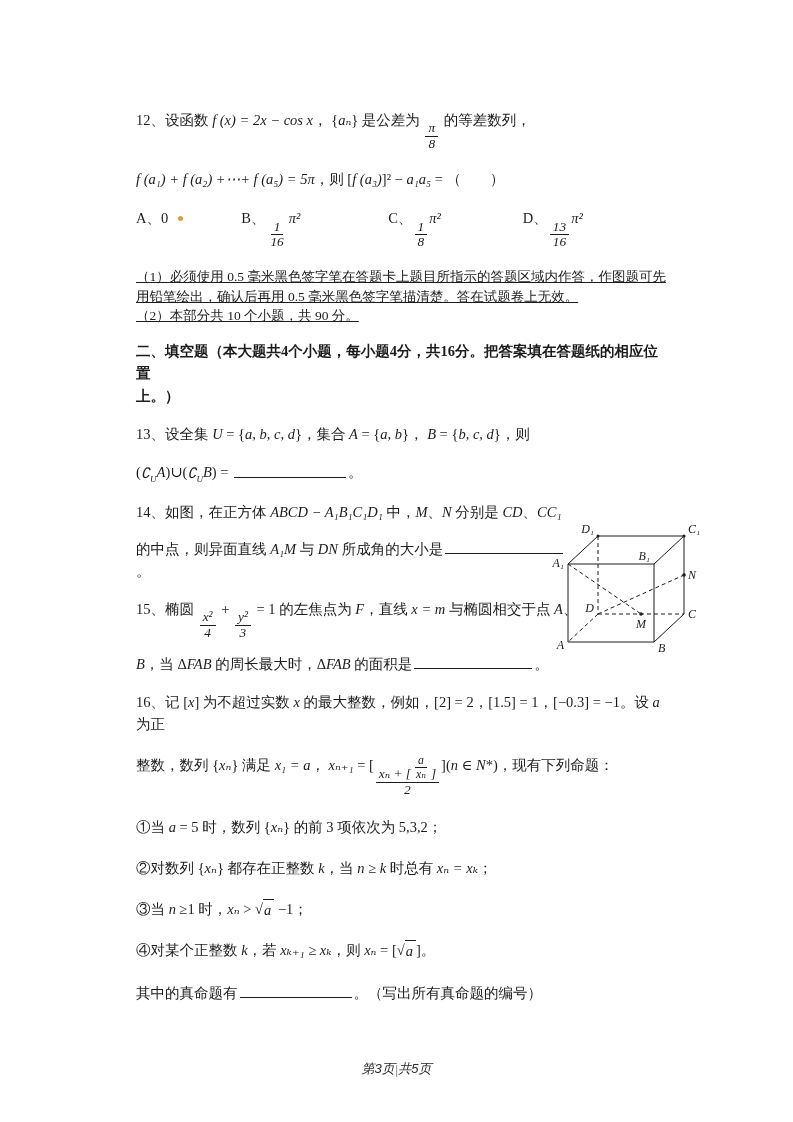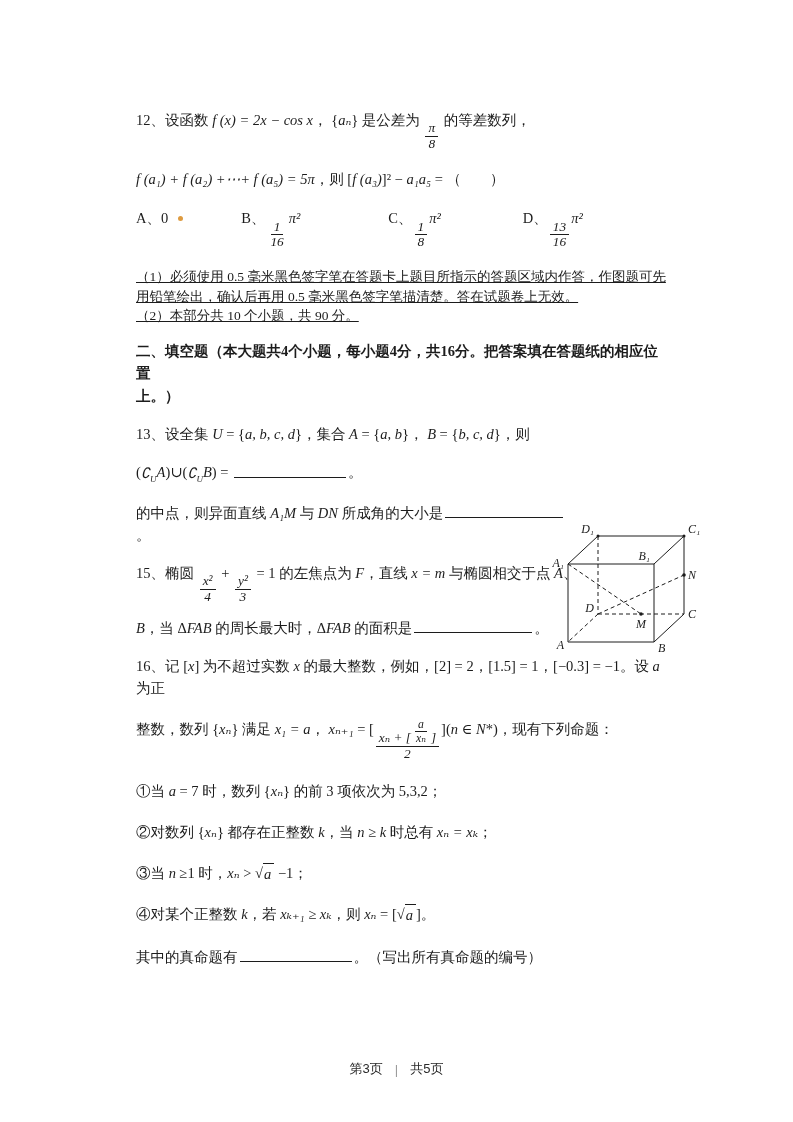--- a/index.html
+++ b/index.html
@@ -57,23 +57,24 @@
   .figure .hidden-edge { stroke-dasharray:4 3; }
   .figure text {
     font-family:"Liberation Serif","DejaVu Serif",serif;
     font-size:12px; font-style:italic; fill:#1c1c1c;
   }
   .figure circle { fill:#1c1c1c; stroke:none; }
 
   
   .footer {
     position:absolute; left:0; right:0; bottom:44px;
-    display:flex; justify-content:center; align-items:center; gap:12px;
+    display:flex; justify-content:center; align-items:center; 
     font-size:13px; color:#2a2a2a;
     font-family:"Liberation Sans","DejaVu Sans",sans-serif;
+    font-style:italic;
   }
   .footer .fdiv { color:#9a9a9a; }
 </style>
 </head>
 <body>
 
 <div class="page">
 
   <div class="page-body">
       <div class="block b-q12">
@@ -100,20 +101,21 @@
       </div>
       <div class="block b-fill">
         <div class="line"><span>二、填空题（本大题共4个小题，每小题4分，共16分。把答案填在答题纸的相应位置</span></div>
         <div class="line"><span>上。）</span></div>
       </div>
       <div class="block b-q13">
         <div class="line"><span>13、设全集 </span><span class="mv">U</span><span> = {</span><span class="mv">a, b, c, d</span><span>}，集合 </span><span class="mv">A</span><span> = {</span><span class="mv">a, b</span><span>}， </span><span class="mv">B</span><span> = {</span><span class="mv">b, c, d</span><span>}，则</span></div>
         <div class="line"><span>(</span><span class="mv">∁<sub>U</sub></span><span class="mv">A</span><span>)∪(</span><span class="mv">∁<sub>U</sub></span><span class="mv">B</span><span>) = </span><span class="blank" style="width: 112px;"></span><span>。</span></div>
       </div>
       <div class="block b-q14">
+        <div class="line"><span>14、如图，在正方体 </span><span class="mv">ABCD − A₁B₁C₁D₁</span><span> 中，</span><span class="mv">M</span><span>、</span><span class="mv">N</span><span> 分别是 </span><span class="mv">CD</span><span>、</span><span class="mv">CC₁</span></div>
         <div class="line"><span>的中点，则异面直线 </span><span class="mv">A₁M</span><span> 与 </span><span class="mv">DN</span><span> 所成角的大小是</span><span class="blank" style="width: 118px;"></span><span>。</span></div>
       </div>
       <div class="block b-q15">
         <div class="line"><span>15、椭圆 </span><span class="frac">
             <span class="num mv">x²</span>
             <span class="den mv">4</span>
           </span><span> + </span><span class="frac">
             <span class="num mv">y²</span>
             <span class="den mv">3</span>
           </span><span> = 1 的左焦点为 </span><span class="mv">F</span><span>，直线 </span><span class="mv">x = m</span><span> 与椭圆相交于点 </span><span class="mv">A</span><span>、</span></div>
@@ -125,21 +127,21 @@
             <span class="num">
               <span class="mv">xₙ + [</span>
               <span class="frac">
                 <span class="num mv">a</span>
                 <span class="den mv">xₙ</span>
               </span>
               <span class="mv">]</span>
             </span>
             <span class="den mv">2</span>
           </span><span>](</span><span class="mv">n</span><span> ∈ </span><span class="mv">N</span><span>*)，现有下列命题：</span></div>
-        <div class="line"><span>①当 </span><span class="mv">a</span><span> = 7 时，数列 {</span><span class="mv">xₙ</span><span>} 的前 3 项依次为 5,3,2；</span></div>
+        <div class="line"><span>①当 </span><span class="mv">a</span><span> = 5 时，数列 {</span><span class="mv">xₙ</span><span>} 的前 3 项依次为 5,3,2；</span></div>
         <div class="line"><span>②对数列 {</span><span class="mv">xₙ</span><span>} 都存在正整数 </span><span class="mv">k</span><span>，当 </span><span class="mv">n ≥ k</span><span> 时总有 </span><span class="mv">xₙ = xₖ</span><span>；</span></div>
         <div class="line"><span>③当 </span><span class="mv">n</span><span> ≥1 时，</span><span class="mv">xₙ</span><span> &gt; </span><span class="sqrt">
             <span class="rsign">√</span>
             <span class="rad">a</span>
           </span><span> −1；</span></div>
         <div class="line"><span>④对某个正整数 </span><span class="mv">k</span><span>，若 </span><span class="mv">xₖ₊₁ ≥ xₖ</span><span>，则 </span><span class="mv">xₙ</span><span> = [</span><span class="sqrt">
             <span class="rsign">√</span>
             <span class="rad">a</span>
           </span><span>]。</span></div>
         <div class="line"><span>其中的真命题有</span><span class="blank" style="width: 112px;"></span><span>。（写出所有真命题的编号）</span></div>

